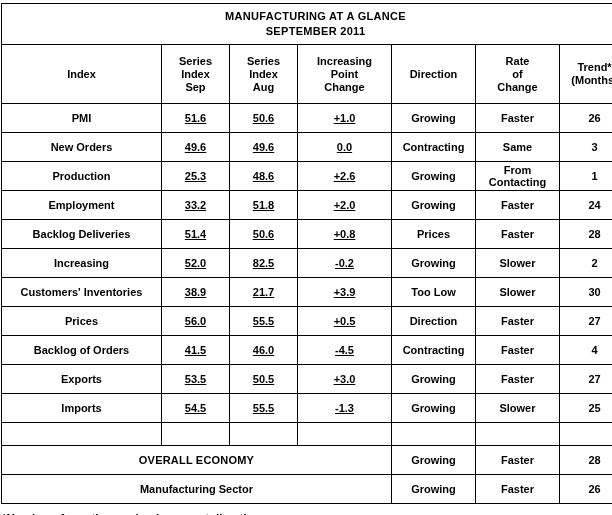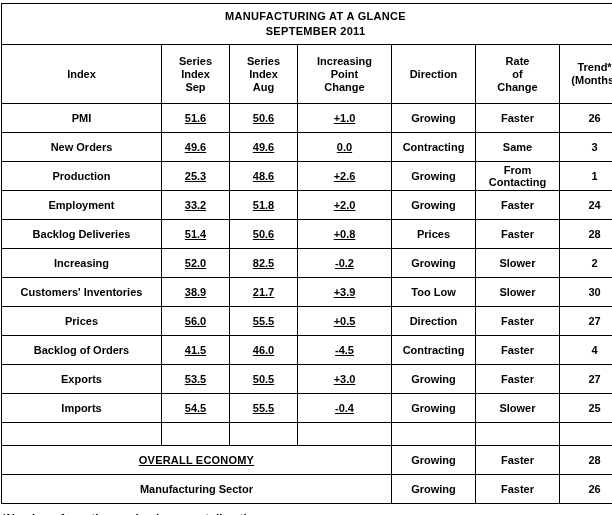--- a/index.html
+++ b/index.html
@@ -81,21 +81,20 @@
   .spacer-row td {
     height: 22px;
   }
   .summary-label {
     font-weight: bold;
     text-align: center;
     font-size: 11.5px;
   }
   .summary-label.caps {
     letter-spacing: 0.2px;
-    text-decoration: underline;
   }
   .footnote {
     margin: 8px 0 0 2px;
     font-size: 11.5px;
     font-weight: bold;
     color: #000000;
   }
   col.c-index { width: 160px; }
   col.c-sep { width: 68px; }
   col.c-saug { width: 68px; }
@@ -243,21 +242,21 @@
         <td class="row-cell val-cell">50.5</td>
         <td class="row-cell val-cell">+3.0</td>
         <td class="row-cell dir-cell">Growing</td>
         <td class="row-cell roc-cell">Faster</td>
         <td class="row-cell trend-cell">27</td>
       </tr>
       <tr class="row-cell">
         <td class="row-cell idx-cell">Imports</td>
         <td class="row-cell val-cell">54.5</td>
         <td class="row-cell val-cell">55.5</td>
-        <td class="row-cell val-cell">-0.4</td>
+        <td class="row-cell val-cell">-1.3</td>
         <td class="row-cell dir-cell">Growing</td>
         <td class="row-cell roc-cell">Slower</td>
         <td class="row-cell trend-cell">25</td>
       </tr>
 
       <tr class="spacer-row">
         <td>&nbsp;</td>
         <td>&nbsp;</td>
         <td>&nbsp;</td>
         <td>&nbsp;</td>

